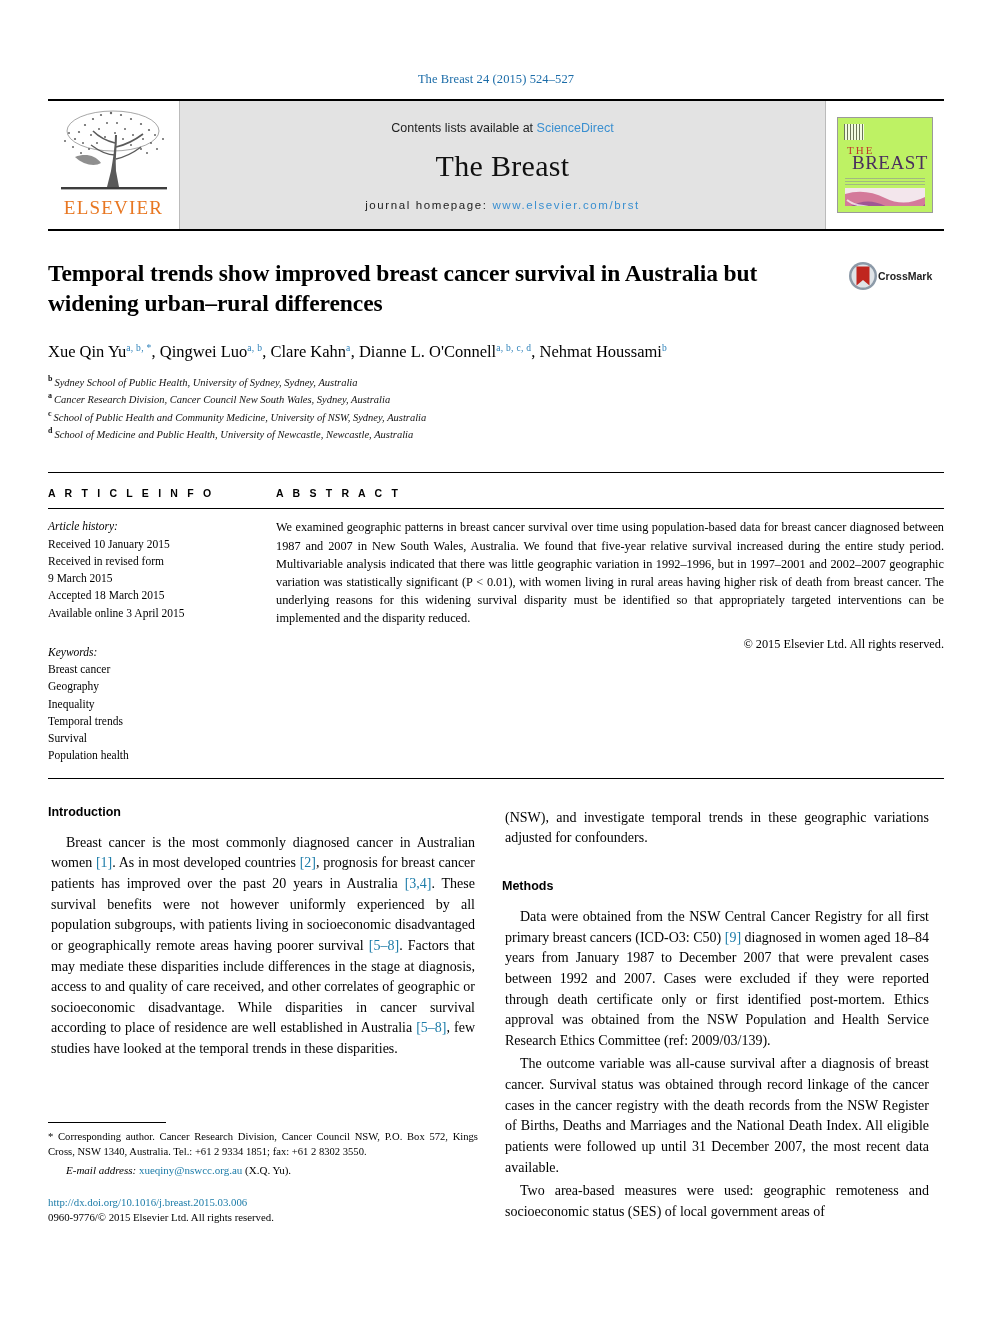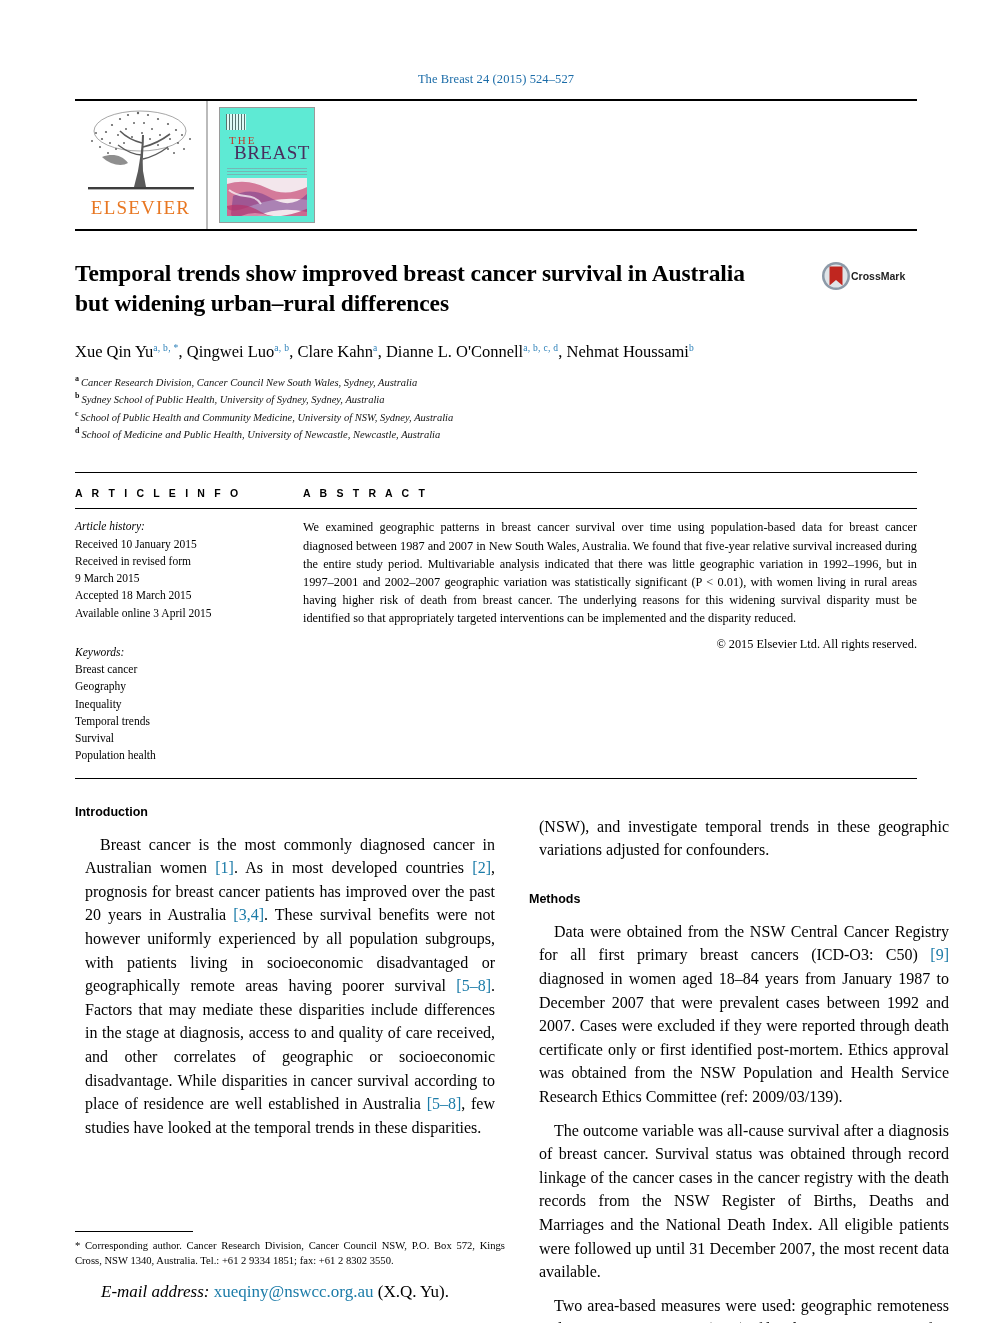--- a/index.html
+++ b/index.html
@@ -13,21 +13,21 @@
     font-family: "Liberation Serif", "DejaVu Serif", serif;
     color: #000000;
     position: relative;
     overflow: hidden;
   }
   .page {
     width: 992px;
     height: 1323px;
     position: relative;
     box-sizing: border-box;
-    padding: 0 75px;
+    padding: 0 48px;
   }
 
   
   .running-head {
     text-align: center;
     color: #1b6ca8;
     font-size: 12.5px;
     font-family: "Liberation Serif", serif;
     padding-top: 72px;
     letter-spacing: 0.1px;
@@ -109,23 +109,23 @@
     width: 118px;
     flex: 0 0 118px;
     border-left: 1px solid #bbb;
     display: flex;
     align-items: center;
     justify-content: center;
     background: #fff;
   }
   .cover-thumb {
     width: 96px;
-    height: 116px;
+    height: 96px;
     border: 1px solid #9a9a9a;
-    background: #5eead4;
+    background: #bef264;
     position: relative;
     overflow: hidden;
     box-sizing: border-box;
   }
   .cover-barcode {
     position: absolute;
     left: 6px; top: 6px;
     width: 20px; height: 16px;
     background: repeating-linear-gradient(90deg,#555 0 1px,#fff 1px 3px);
     opacity: .8;
@@ -280,24 +280,24 @@
   }
   h2.sec-head {
     font-family: "Liberation Sans", sans-serif;
     font-size: 12.5px;
     font-weight: bold;
     margin: 0 0 14px 0;
     color: #000;
   }
   h2.sec-head.spaced { margin-top: 30px; }
   p.body-p {
-    font-size: 16px;
+    font-size: 14px;
     line-height: 1.475;
     text-align: justify;
-    margin: 10px;
+    margin: 3px;
     text-indent: 15px;
     color: #000;
   }
   p.body-p.noindent { text-indent: 0; }
   .ref-link { color: #1b7ba8; }
   a.link { color: #1b7ba8; text-decoration: none; }
 
   
   .footnote {
     position: absolute;
@@ -310,23 +310,23 @@
     border-top: 0.9px solid #000;
     margin-bottom: 6px;
   }
   .footnote-text {
     font-size: 10.6px;
     line-height: 1.43;
     text-align: justify;
     margin: 0;
   }
   .footnote-email {
-    font-size: 17px;
+    font-size: 11px;
     line-height: 1.43;
-    margin: 12px;
+    margin: 4px;
     text-indent: 14px;
   }
   .footnote-email i { font-style: italic; }
   .doi-block { margin-top: 16px; }
   .doi-line {
     font-size: 10.8px;
     line-height: 1.42;
     color: #1b7ba8;
   }
   .issn-line {
@@ -389,20 +389,29 @@
           <path d="M61 42 C70 40 80 35 88 29" stroke="#5a5a5a" stroke-width="1.6" fill="none"></path>
           <path d="M60 50 C52 50 44 46 36 40" stroke="#5a5a5a" stroke-width="1.3" fill="none"></path>
           <path d="M61 54 C70 52 78 48 86 42" stroke="#5a5a5a" stroke-width="1.3" fill="none"></path>
           <path d="M20 52 C30 48 40 50 46 58 C40 62 28 60 20 52 Z" fill="#6a6a6a" opacity=".75"></path>
           <rect x="6" y="82" width="106" height="2.4" fill="#3d3d3d"></rect>
         </g>
       </svg>
       <div class="elsevier-word">ELSEVIER</div>
     </div>
 
+    <div class="banner">
+      <div class="contents-line">
+        <span>Contents lists available at </span><a class="sd-link" href="#">ScienceDirect</a>
+      </div>
+      <div class="journal-name">The Breast</div>
+      <div class="homepage-line">
+        <span>journal homepage: </span><a href="#">www.elsevier.com/brst</a>
+      </div>
+    </div>
 
     <div class="cover-box">
       <div class="cover-thumb">
         <div class="cover-barcode"></div>
         <div class="cover-the">THE</div>
         <div class="cover-breast">BREAST</div>
         <div class="cover-rule"></div>
         <div class="cover-art">
           <svg viewBox="0 0 82 46" width="82" height="46" preserveAspectRatio="none">
             <rect width="82" height="46" fill="#f3e6ec"></rect>
@@ -427,22 +436,22 @@
       <span class="crossmark-label">CrossMark</span>
     </div>
 
     <h1 class="article-title">Temporal trends show improved breast cancer survival in Australia but widening urban–rural differences</h1>
 
     <div class="authors">
       <span><span>Xue Qin Yu</span><sup>a, b, *</sup><span>, </span></span><span><span>Qingwei Luo</span><sup>a, b</sup><span>, </span></span><span><span>Clare Kahn</span><sup>a</sup><span>, </span></span><span><span>Dianne L. O'Connell</span><sup>a, b, c, d</sup><span>, </span></span><span><span>Nehmat Houssami</span><sup>b</sup></span>
     </div>
 
     <div class="affiliations">
+      <div><sup>b</sup><span>Sydney School of Public Health, University of Sydney, Sydney, Australia</span></div>
       <div><sup>a</sup><span>Cancer Research Division, Cancer Council New South Wales, Sydney, Australia</span></div>
-      <div><sup>b</sup><span>Sydney School of Public Health, University of Sydney, Sydney, Australia</span></div>
       <div><sup>c</sup><span>School of Public Health and Community Medicine, University of NSW, Sydney, Australia</span></div>
       <div><sup>d</sup><span>School of Medicine and Public Health, University of Newcastle, Newcastle, Australia</span></div>
     </div>
   </div>
 
   <div class="info-abstract">
 
     <div class="col-info">
       <div class="section-label">A R T I C L E   I N F O</div>
       <div class="rule-thin"></div>

